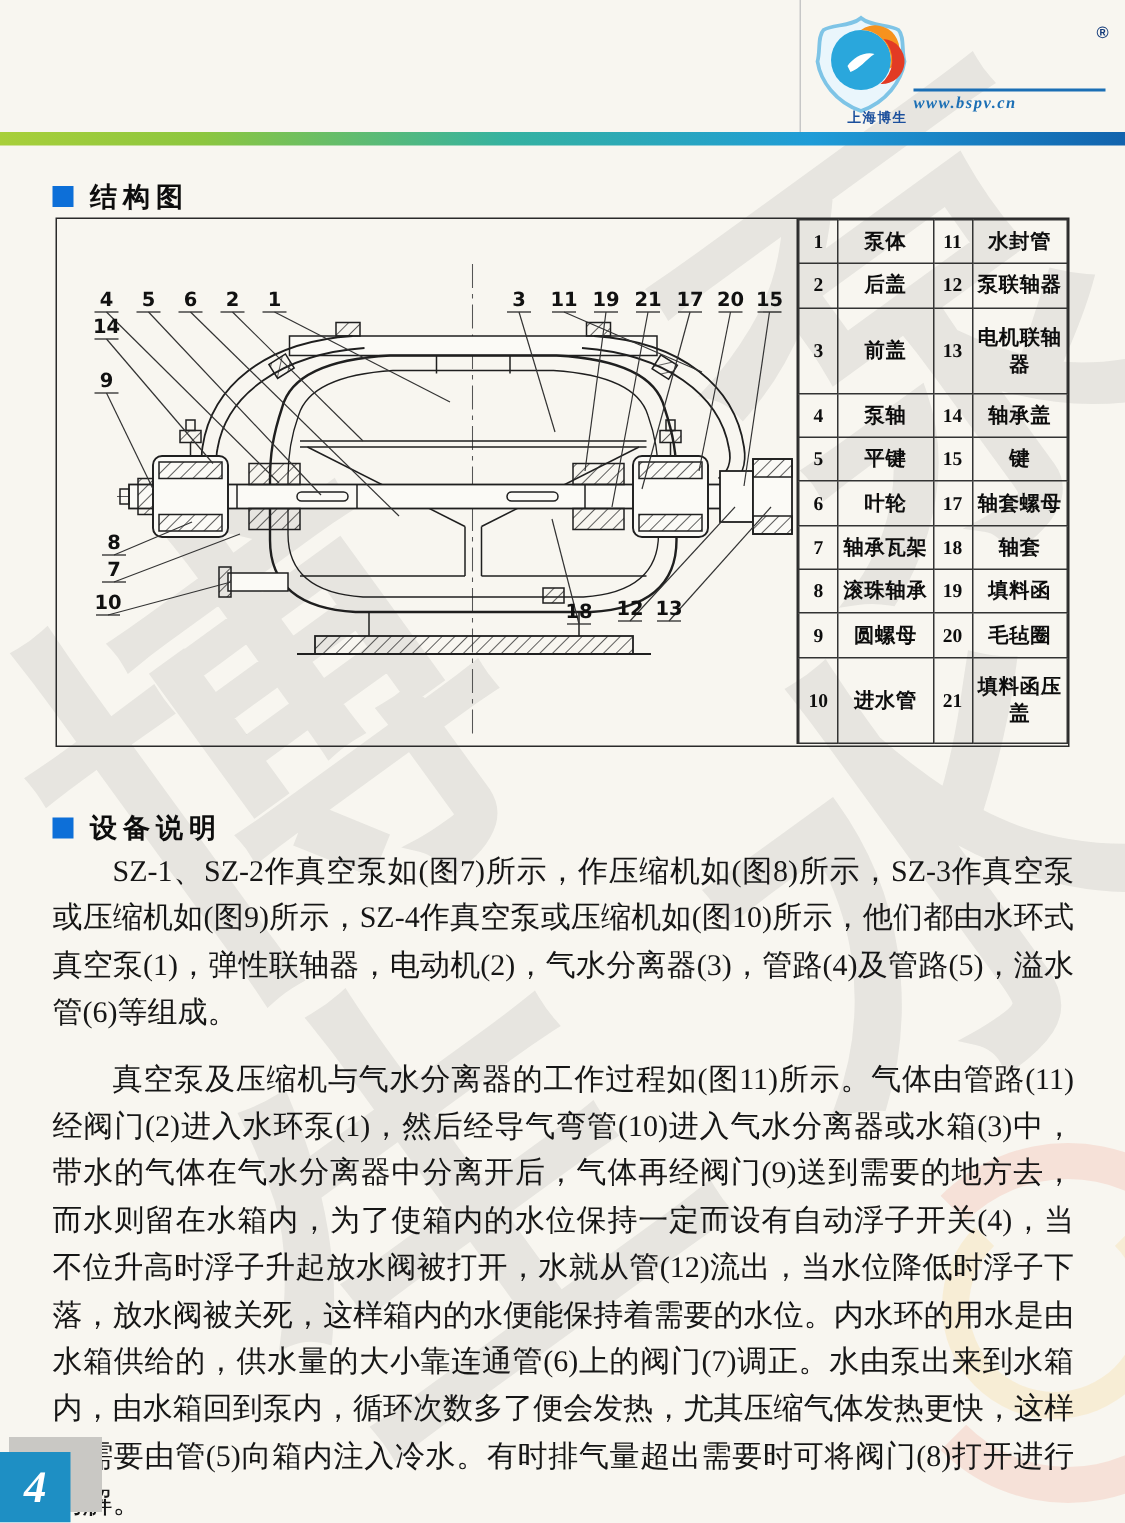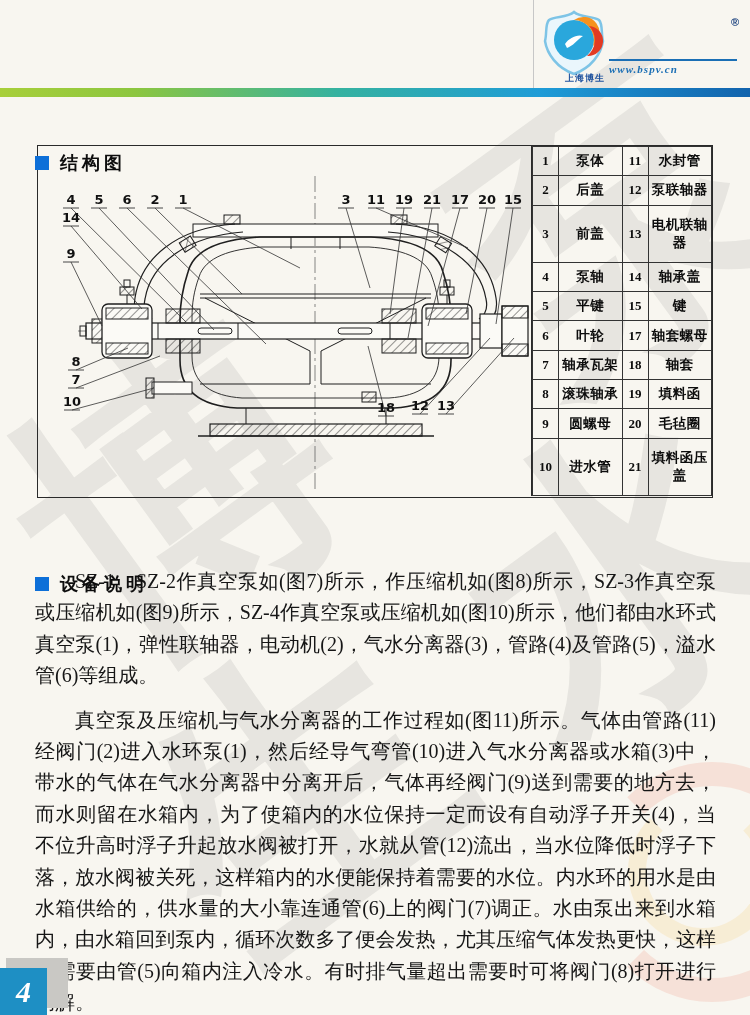--- a/index.html
+++ b/index.html
@@ -51,21 +51,21 @@
   .brand-url {
     position:absolute; left:66px; top:53px;
     font-size:11px; font-weight:bold; font-style:italic; color:#1b6fb5;
     font-family:"Liberation Serif","DejaVu Serif",serif; letter-spacing:1px;
   }
   .grad-bar {
     position:absolute; left:0; top:88px; width:750px; height:9px; z-index:2;
     background:linear-gradient(90deg,#a8cf3a 0%,#8cc63f 18%,#35b2a0 45%,#1f9cd7 72%,#1263ad 100%);
   }
   
-  .section-head { position:absolute; z-index:2; display:flex; align-items:center; gap:11px;margin-top:32px; }
+  .section-head { position:absolute; z-index:2; display:flex; align-items:center; gap:11px; }
   .section-head .bullet { width:14px; height:14px; background:#0d6fd8; }
   .section-head .label { font-size:18px; font-weight:bold; color:#0d0d0d; letter-spacing:4px; }
   #structure-head { left:35px; top:119px; }
   #description-head { left:35px; top:540px;text-align:center; }
   
   .figure-box {
     position:absolute; left:37px; top:145px; width:676px; height:353px; z-index:1;
     border:1.5px solid #2a2a2a;
   }
   .diagram-area { position:absolute; left:0; top:0; width:493px; height:350px; }

